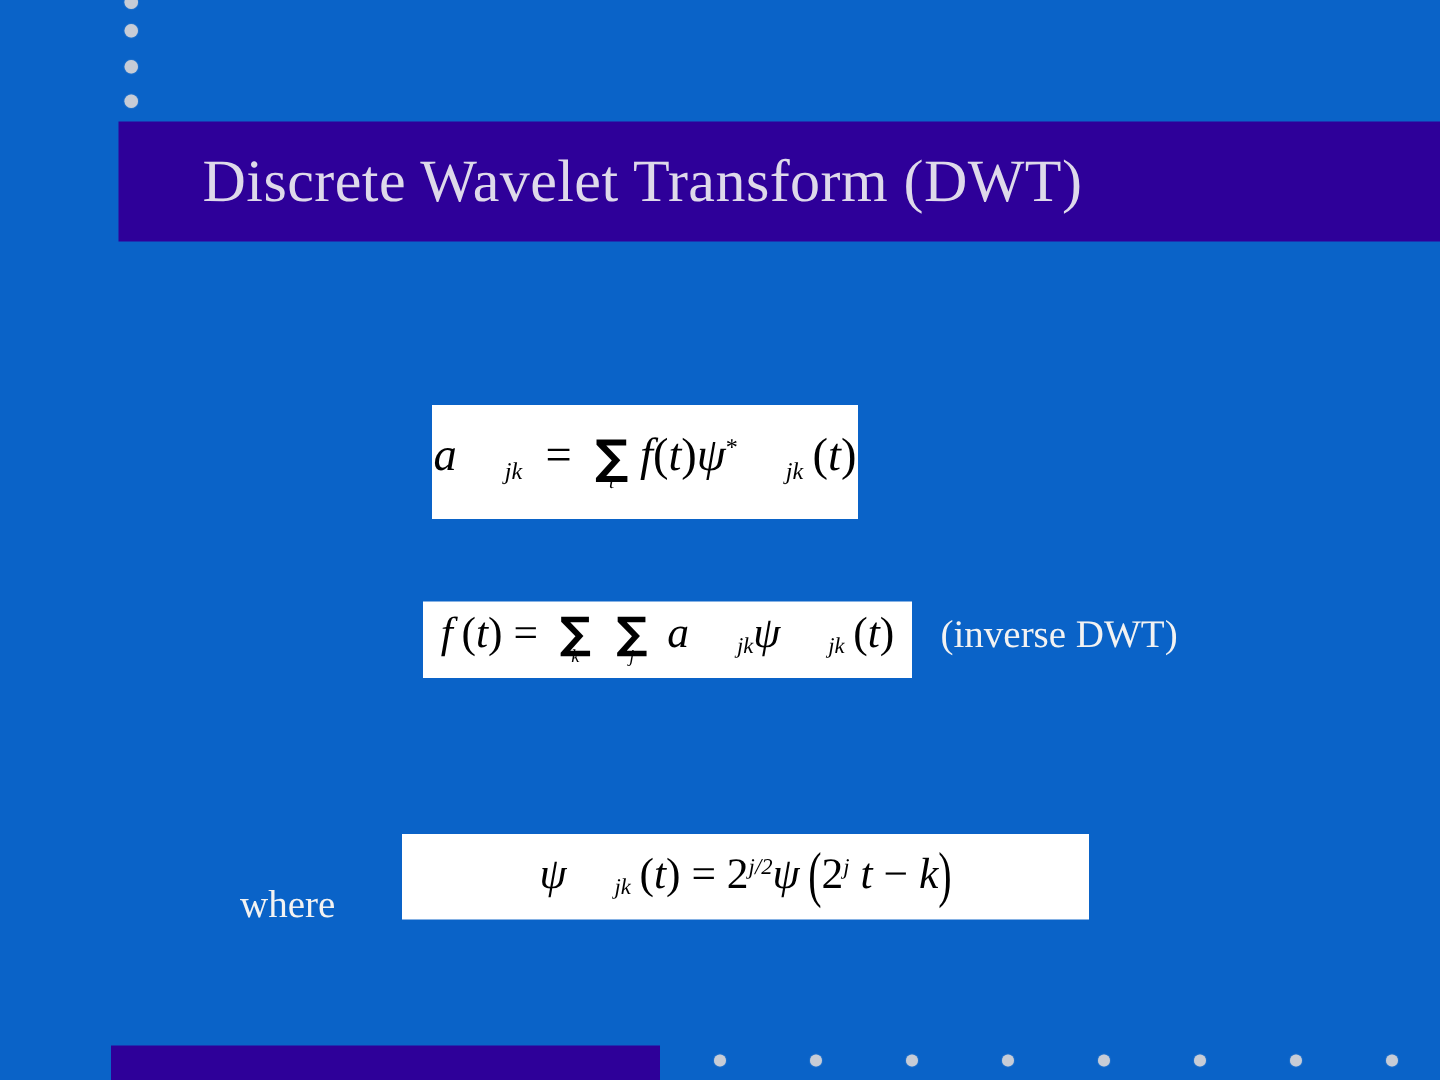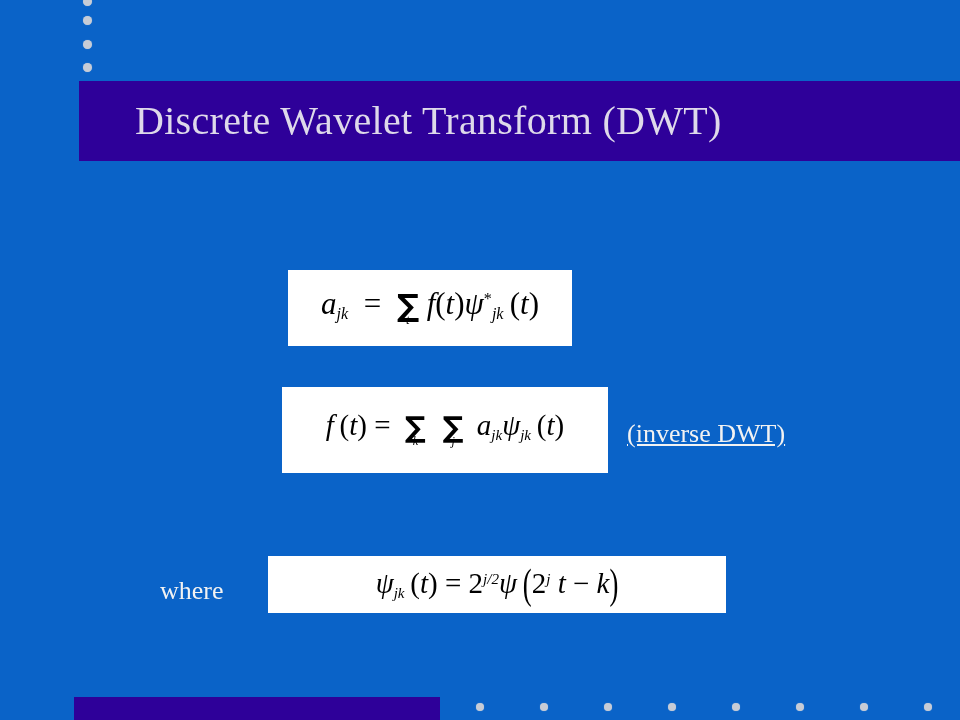--- a/index.html
+++ b/index.html
@@ -66,21 +66,21 @@
     font-family: "Liberation Serif", "DejaVu Serif", serif;
     font-style: italic;
     white-space: nowrap;
     line-height: 1;
   }
   .eq-math .up { font-style: normal; }
   sub.idx, sup.idx {
     font-size: 0.52em;
     font-style: italic;
   }
-  sub.idx { vertical-align: -0.32em; }
+  sub.idx { vertical-align: -0.32em; margin-left: 32px; }
   sup.idx { vertical-align: 0.62em; }
   .sum {
     position: relative;
     display: inline-block;
     font-family: "DejaVu Sans", sans-serif;
     font-style: normal;
     font-weight: 700;
     vertical-align: -0.06em;
   }
   .sum .sumglyph { display: block; line-height: 0.86; }
@@ -108,23 +108,23 @@
     left: 288px;
     top: 270px;
     width: 284px;
     height: 76px;
   }
   #eq-box-forward .eq-math { font-size: 31px; padding-bottom: 6px; }
 
   
   #eq-box-inverse {
     left: 282px;
-    top: 387px;
+    top: 401px;
     width: 326px;
-    height: 86px;
+    height: 51px;
   }
   #eq-box-inverse .eq-math { font-size: 29px; padding-bottom: 6px; }
 
   
   #eq-box-basis {
     left: 268px;
     top: 556px;
     width: 458px;
     height: 57px;
     text-align: center;
@@ -133,22 +133,22 @@
 
   
   .annotation {
     position: absolute;
     color: #f2f2f2;
     font-size: 26px;
     white-space: nowrap;
     line-height: 1;
   }
   #label-forward { left: 612px; top: 291px; }
-  #label-inverse { left: 627px; top: 421px; text-decoration: underline; }
-  #label-where   { left: 160px; top: 578px; }
+  #label-inverse { left: 627px; top: 410px; }
+  #label-where   { left: 160px; top: 590px; }
 
   
   #bottom-bar {
     position: absolute;
     left: 74px;
     top: 697px;
     width: 366px;
     height: 23px;
     background: #2e0099;
   }

